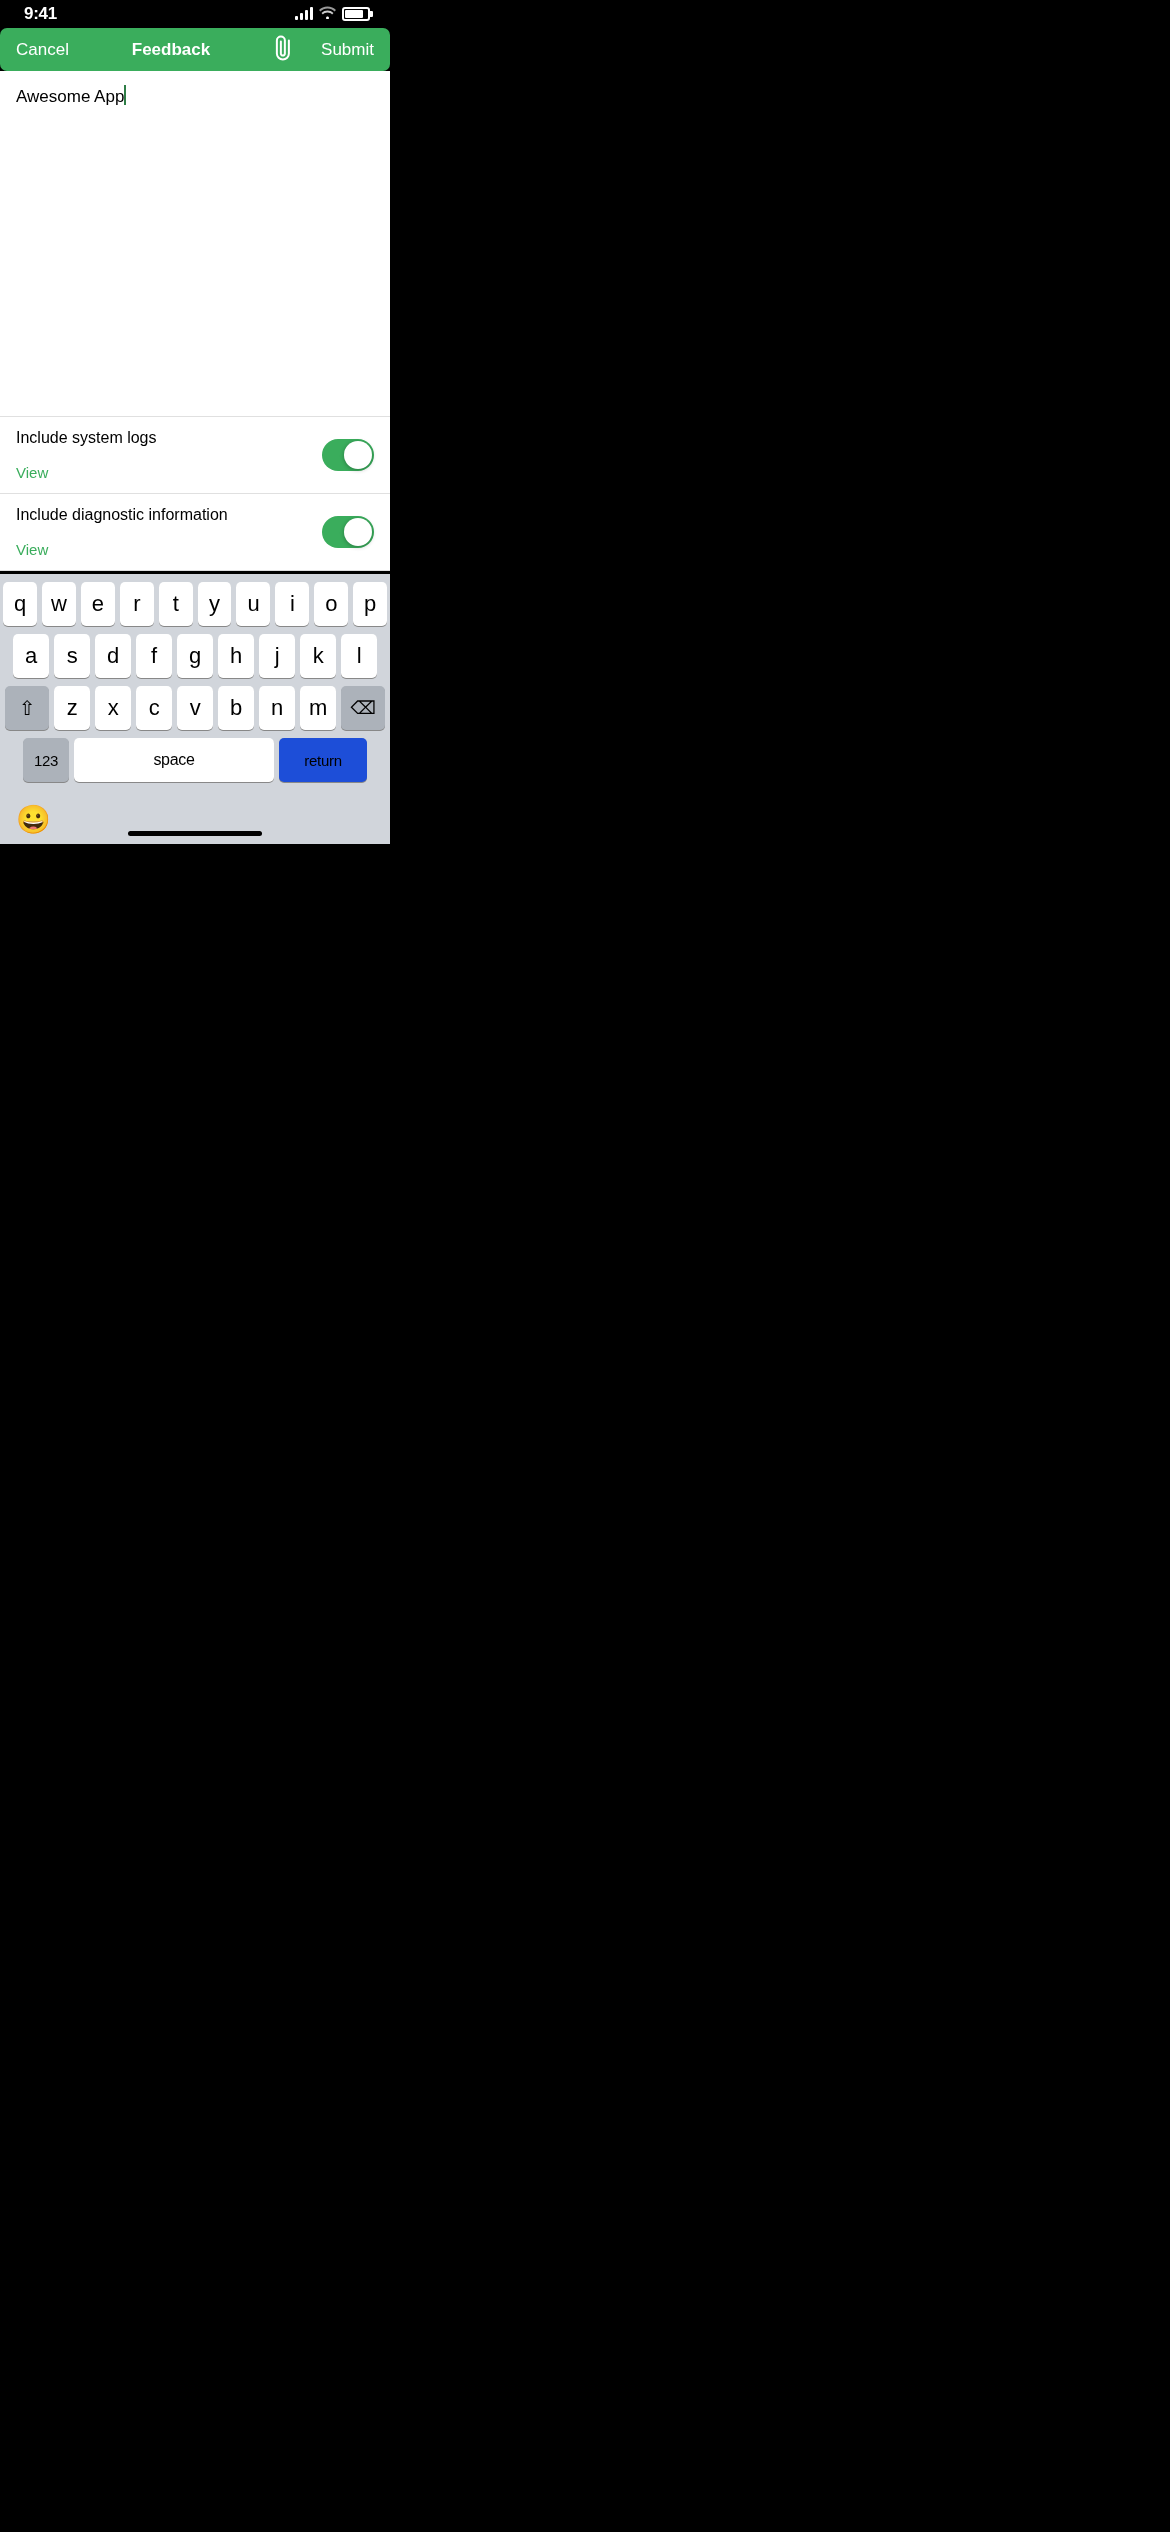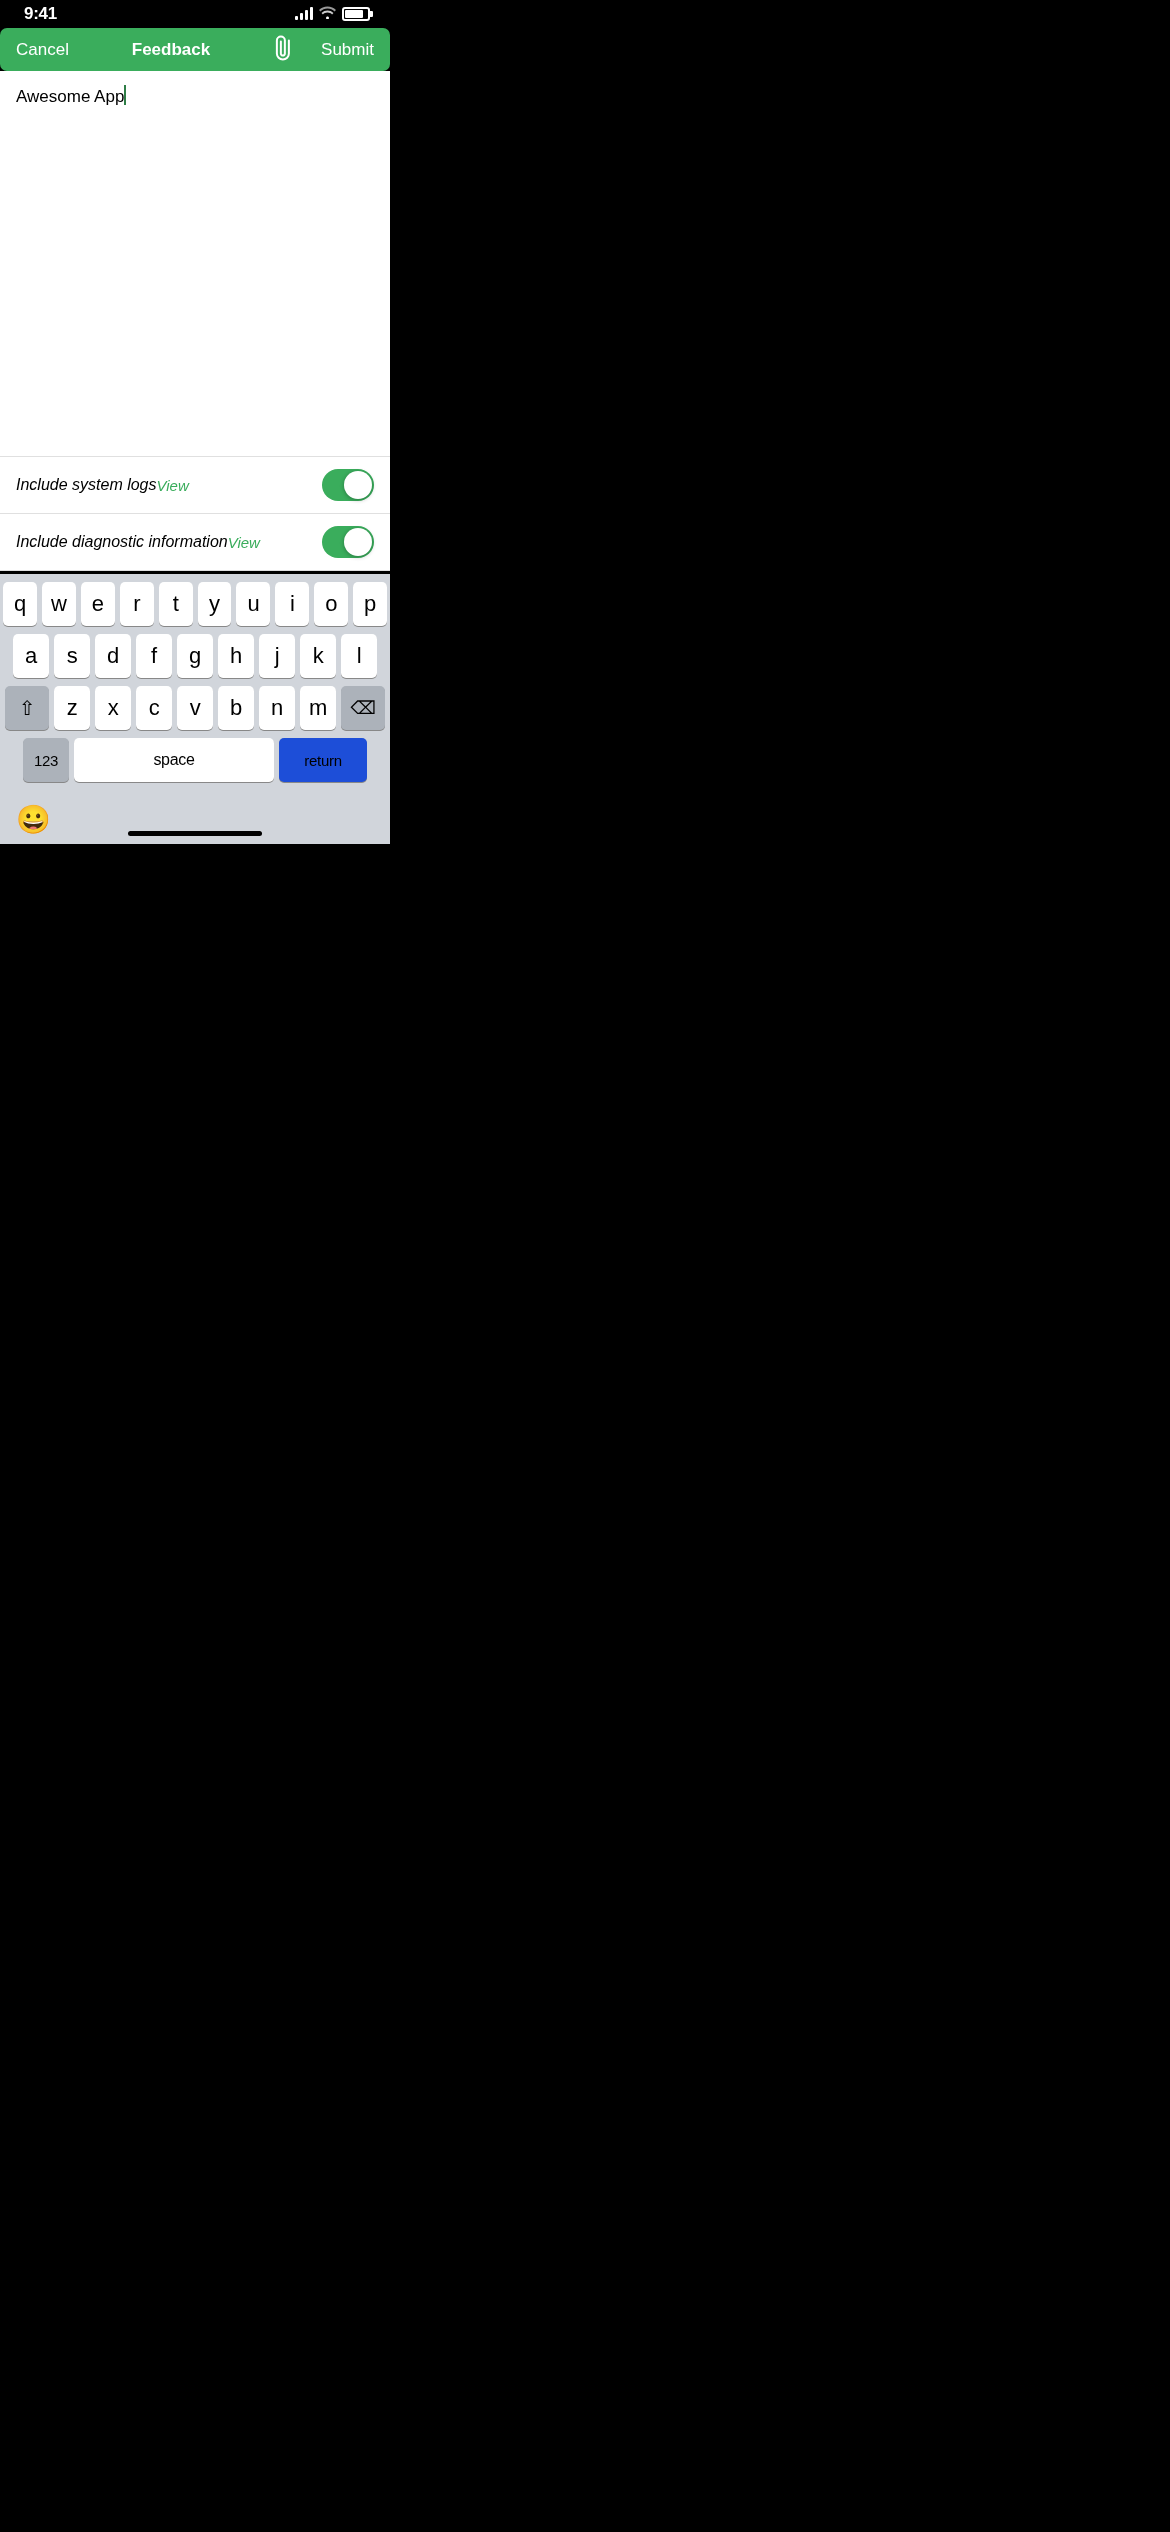--- a/index.html
+++ b/index.html
@@ -157,33 +157,32 @@
     }
     .toggle-row {
       display: flex;
       align-items: center;
       justify-content: space-between;
       padding: 12px 16px;
       border-bottom: 1px solid #e0e0e0;
     }
     .toggle-label-group {
       display: flex;
-      flex-direction: row;
-      font-style: italic;
+      flex-direction: column;
     }
     .toggle-label {
       font-size: 16px;
       color: #000;
       font-weight: 400;
     }
     .toggle-view {
       font-size: 15px;
       color: #3aad5c;
       cursor: pointer;
-      margin-top: 1px;
+      margin-top: 17px;
     }
     .toggle-switch {
       width: 52px;
       height: 32px;
       background: #3aad5c;
       border-radius: 16px;
       position: relative;
       cursor: pointer;
     }
     .toggle-knob {

